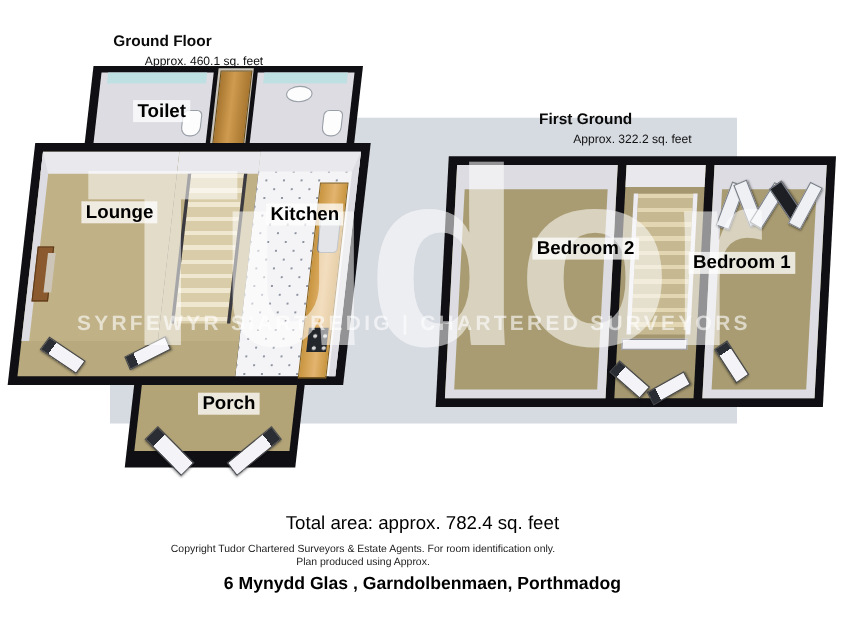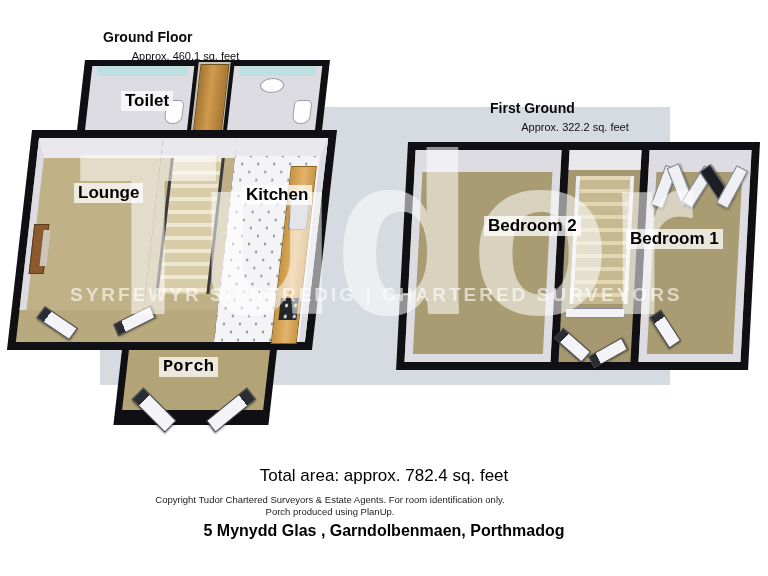--- a/index.html
+++ b/index.html
@@ -168,22 +168,22 @@
 
   <div class="plan-title" style="left:103px;top:29px;width:165px;">Ground Floor</div>
   <div class="plan-area" style="left:103px;top:50px;width:165px;text-decoration:underline;">Approx. 460.1 sq. feet</div>
 
   <div class="plan-title" style="left:490px;top:100px;width:170px;">First Ground</div>
   <div class="plan-area" style="left:490px;top:121px;width:170px;">Approx. 322.2 sq. feet</div>
 
   <div class="room-label" style="left:121px;top:91px;">Toilet</div>
   <div class="room-label" style="left:74px;top:183px;">Lounge</div>
   <div class="room-label" style="left:242px;top:185px;text-align:right;">Kitchen</div>
-  <div class="room-label" style="left:159px;top:357px;font-family:Liberation Mono, monospace;">Porch</div>
+  <div class="room-label" style="left:180px;top:357px;">Porch</div>
   <div class="room-label" style="left:444px;top:216px;margin-left:40px;">Bedroom 2</div>
   <div class="room-label" style="left:626px;top:229px;">Bedroom 1</div>
 
   <div class="footer-total">Total area: approx. 782.4 sq. feet</div>
   <div class="footer-copy" style="top:494px;">Copyright Tudor Chartered Surveyors &amp; Estate Agents. For room identification only.</div>
-  <div class="footer-copy" style="top:506px;">Porch produced using PlanUp.</div>
-  <div class="footer-address">5 Mynydd Glas , Garndolbenmaen, Porthmadog</div>
+  <div class="footer-copy" style="top:506px;">Plan produced using Approx.</div>
+  <div class="footer-address">6 Mynydd Glas , Garndolbenmaen, Porthmadog</div>
 
 </div>
 
 </body></html>

